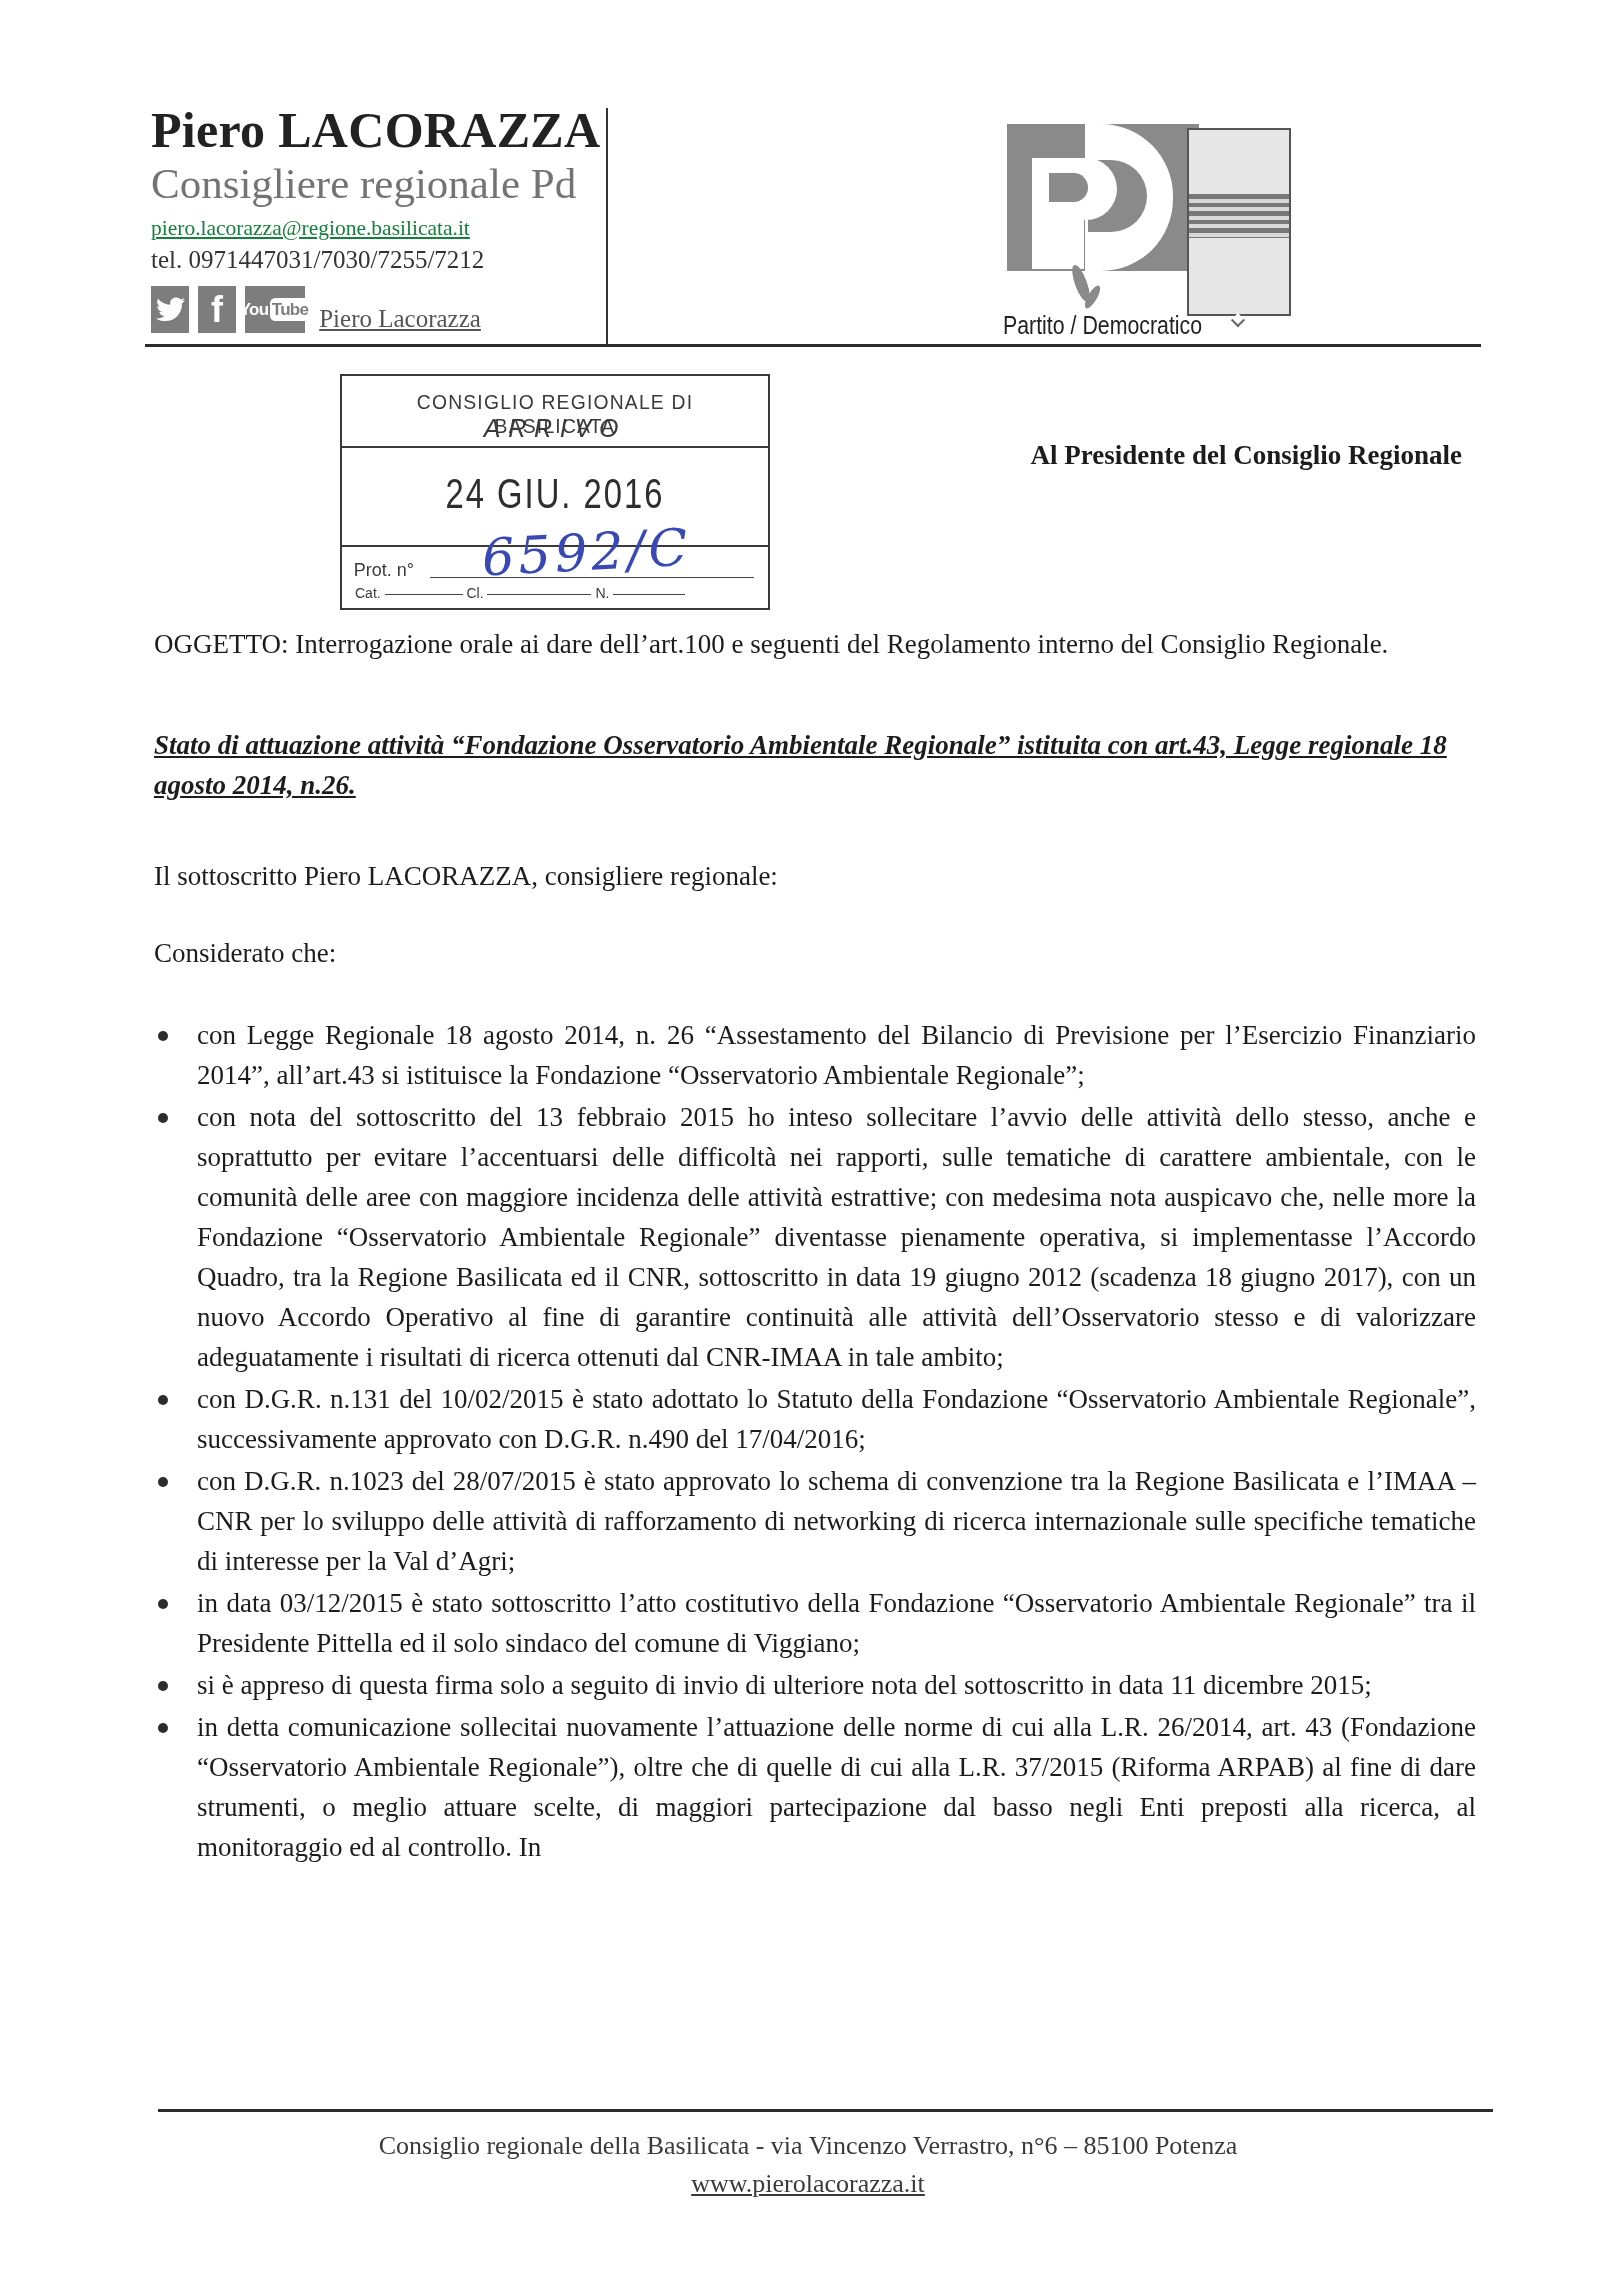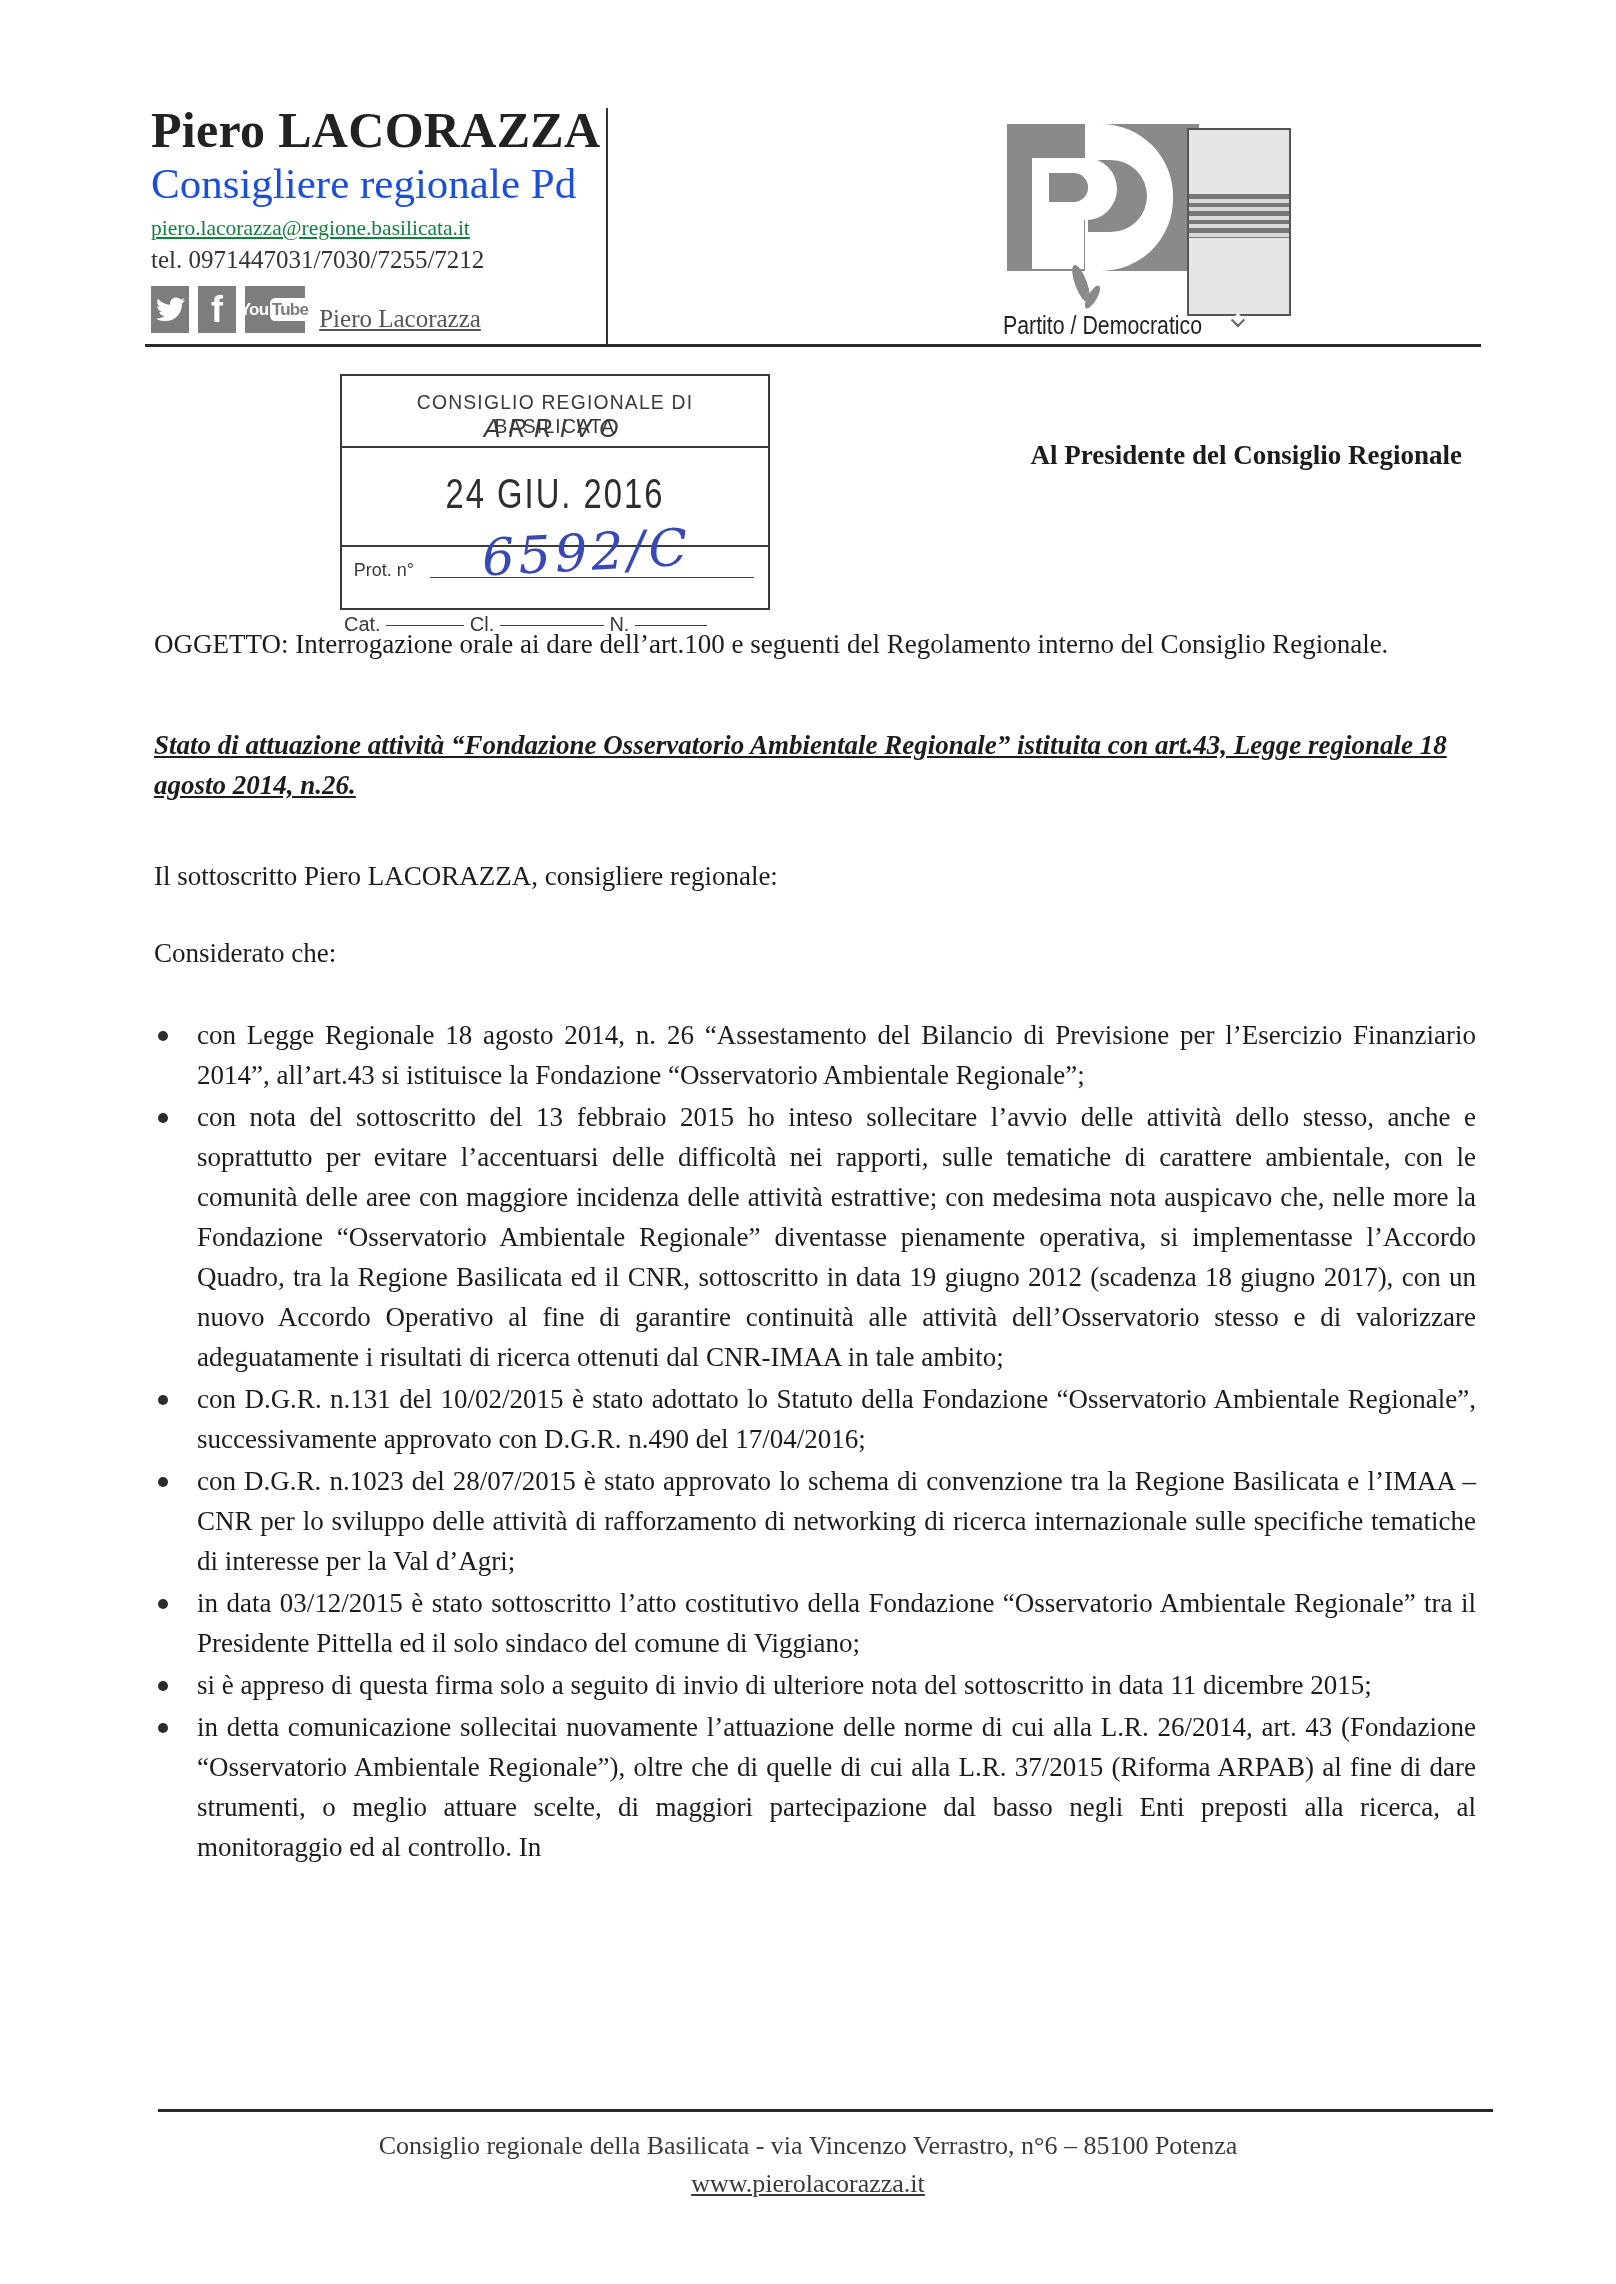--- a/index.html
+++ b/index.html
@@ -9,21 +9,21 @@
     font-family: "Liberation Serif", "DejaVu Serif", serif;
     color: #1c1c1c;
     overflow: hidden;
   }
 
   
   .letterhead-left {
     position: absolute; left: 151px; top: 103px; width: 456px;
   }
   .lh-name { font-size: 50px; font-weight: bold; line-height: 55px; color: #222; letter-spacing: 0.3px; }
-  .lh-role { font-size: 43px; line-height: 52px; color: #1d4ed8; }
+  .lh-role { font-size: 43px; line-height: 52px; color: #737373; }
   .lh-email { font-size: 21.5px; line-height: 29px; color: #15803d; text-decoration: underline; display: inline-block; margin-top: 3.9px; }
   .lh-tel { font-size: 25px; line-height: 34px; color: #333; }
   .lh-social { display: flex; align-items: flex-end; margin-top: 5.2px; height: 51px; }
   .social-icon {
     background: #7d7d7d; color: #fff; display: flex; align-items: center; justify-content: center;
     height: 47px; margin-right: 9px; font-family: "Liberation Sans", sans-serif; font-weight: bold;
   }
   .twitter-icon { width: 38px; font-size: 29px; }
   .facebook-icon { width: 38px; font-size: 36px; }
   .youtube-icon { width: 60px; font-size: 17px; letter-spacing: -0.7px; }
@@ -65,21 +65,21 @@
   .stamp-arrivo { position: absolute; left: 0; right: 0; top: 38px; text-align: center; font-size: 25px; font-style: italic; letter-spacing: 7.8px; }
   .stamp-line1 { position: absolute; left: 0; right: 0; top: 70px; height: 2px; background: #3a3a3a; }
   .stamp-date { position: absolute; left: 0; right: 0; top: 94px; text-align: center; font-size: 42px; transform: scaleX(0.78); letter-spacing: 2.6px; color: #2e2e2e; }
   .stamp-line2 { position: absolute; left: 0; right: 0; top: 169px; height: 2px; background: #3a3a3a; }
   .stamp-prot { position: absolute; left: 11.7px; top: 184px; font-size: 18px; }
   .stamp-prot-line { position: absolute; left: 88px; right: 14.3px; top: 201px; height: 1.3px; background: #444; }
   .stamp-prot-value {
     position: absolute; left: 140px; top: 147px; font-family: "DejaVu Serif", serif; font-style: italic;
     font-size: 51px; color: #3848b4; letter-spacing: 3.9px; transform: rotate(-3deg);
   }
-  .stamp-cat { position: absolute; left: 2px; top: 209px; font-size: 20px; white-space: nowrap; margin-top: 28px; }
+  .stamp-cat { position: absolute; left: 13px; top: 209px; font-size: 14px; white-space: nowrap; }
   .stamp-cat span.blank { display: inline-block; border-bottom: 1.3px solid #444; height: 1.3px; vertical-align: middle; }
 
   
   .addressee { position: absolute; right: 154px; top: 438px; text-align: center; }
   .addressee-title { font-size: 27px; font-weight: bold; line-height: 34px; }
   .addressee-sede { font-size: 27px; line-height: 35px; text-decoration: underline; }
 
   
   .body-block { position: absolute; left: 154px; width: 1322px; font-size: 27px; line-height: 40px; text-align: justify; }
   .subject { top: 624px; }

